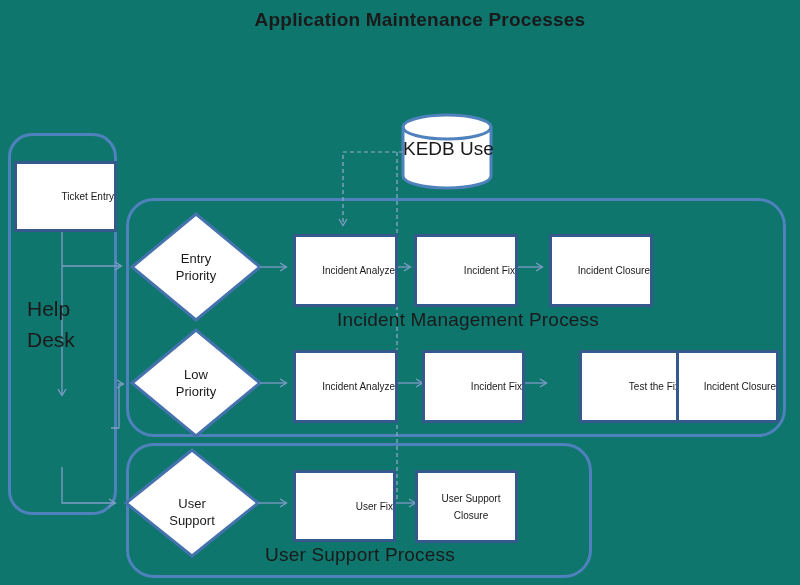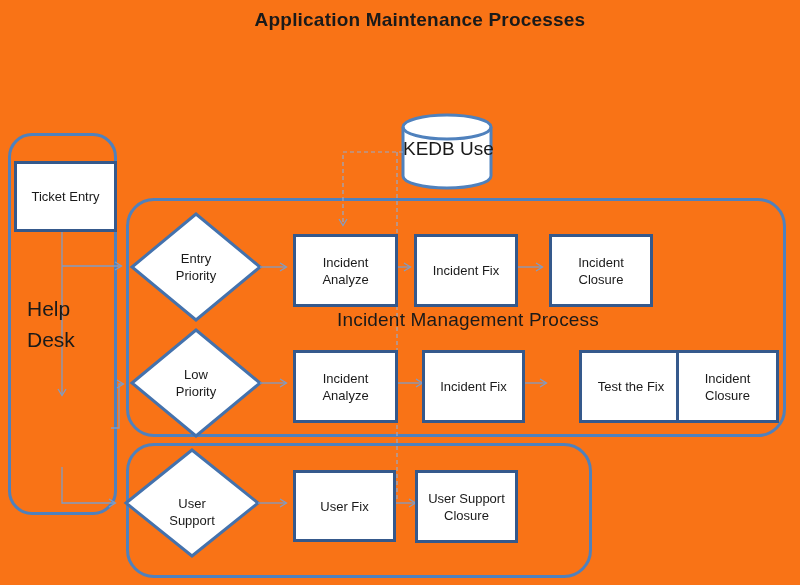--- a/index.html
+++ b/index.html
@@ -1,33 +1,33 @@
 <!DOCTYPE html>
 <html style="--box-border: #35598c; --container-border: #4f81bd; --diamond-border: #4472ad; --connector: #7f9dc6; --dashed: #93abce;"><head>
 <meta charset="utf-8">
 <style>
   html,body { margin:0; padding:0; background:#fff; }
   .canvas {
-    position:relative; width:800px; height:585px; background:#f97316;
+    position:relative; width:800px; height:585px; background:#0f766e;
     font-family:"Liberation Sans","DejaVu Sans",sans-serif; color:#1a1a1a;
     overflow:hidden;
   }
   .title {
     position:absolute; left:40px; top:9px; width:760px;
     text-align:center; font-size:19px; font-weight:600; letter-spacing:0.2px;
   }
   .container {
     position:absolute; border:3px solid var(--container-border); border-radius:28px;
     background:transparent;
   }
   .container.helpdesk { border-radius:24px; }
   .box {
     position:absolute; border:3px solid var(--box-border); background:#ffffff;
-    display:flex; align-items:center; justify-content:center;
-    font-size:13px; line-height:17px; text-align:center;
+    display:flex; align-items:center; justify-content:flex-end;
+    font-size:10px; line-height:17px; text-align:center;
   }
   .box .lbl { max-width:88px; }
   .dlabel {
     position:absolute; display:flex; align-items:center; justify-content:center;
     text-align:center; font-size:13px; line-height:17px;
   }
   .dlabel .lbl { max-width:60px; }
   .zone-label {
     position:absolute; font-size:19px; text-align:center; letter-spacing:0.2px;
   }
@@ -133,14 +133,15 @@
   <div class="dlabel" style="left:156px; top:357px; width:80px; height:52px;">
     <span class="lbl">Low Priority</span>
   </div>
   <div class="dlabel" style="left:152px; top:477px; width:80px; height:52px;align-items:flex-end;">
     <span class="lbl">User Support</span>
   </div>
 
   <div class="hd-label">Help Desk</div>
   <div class="kedb-label">KEDB Use</div>
   <div class="zone-label" style="left:328px; top:309px; width:280px;">Incident Management Process</div>
+  <div class="zone-label" style="left:263px; top:544px; width:194px;">User Support Process</div>
 
 </div>
 
 </body></html>

